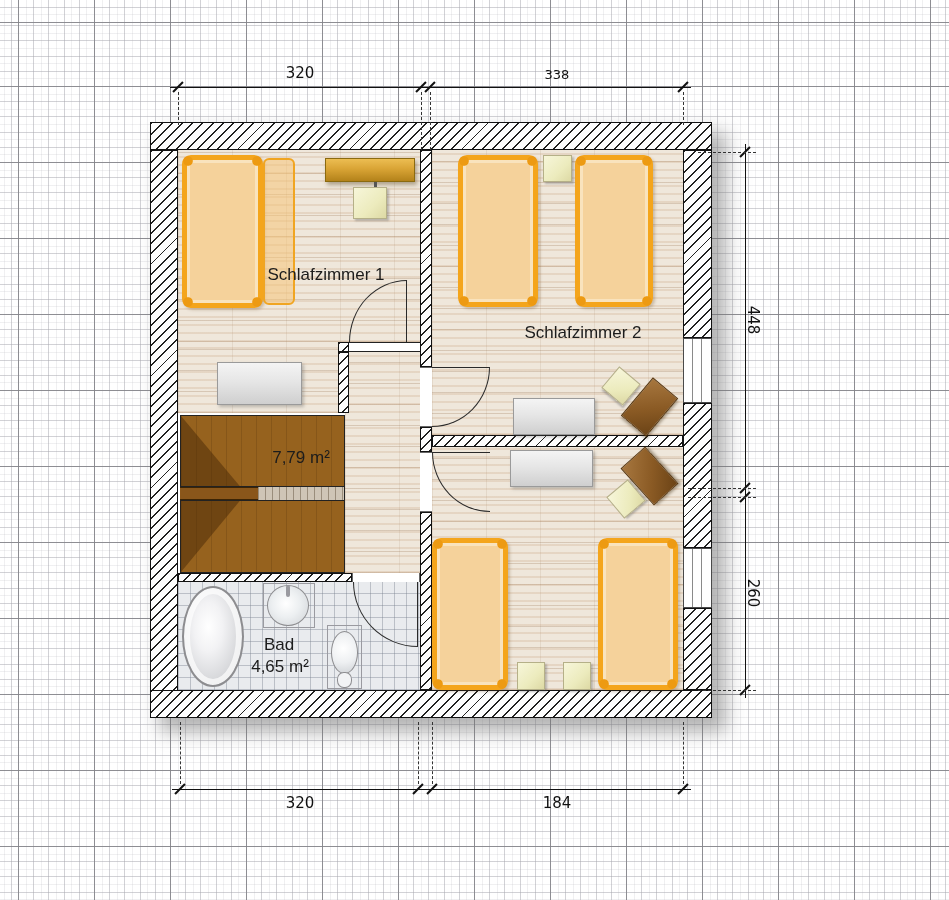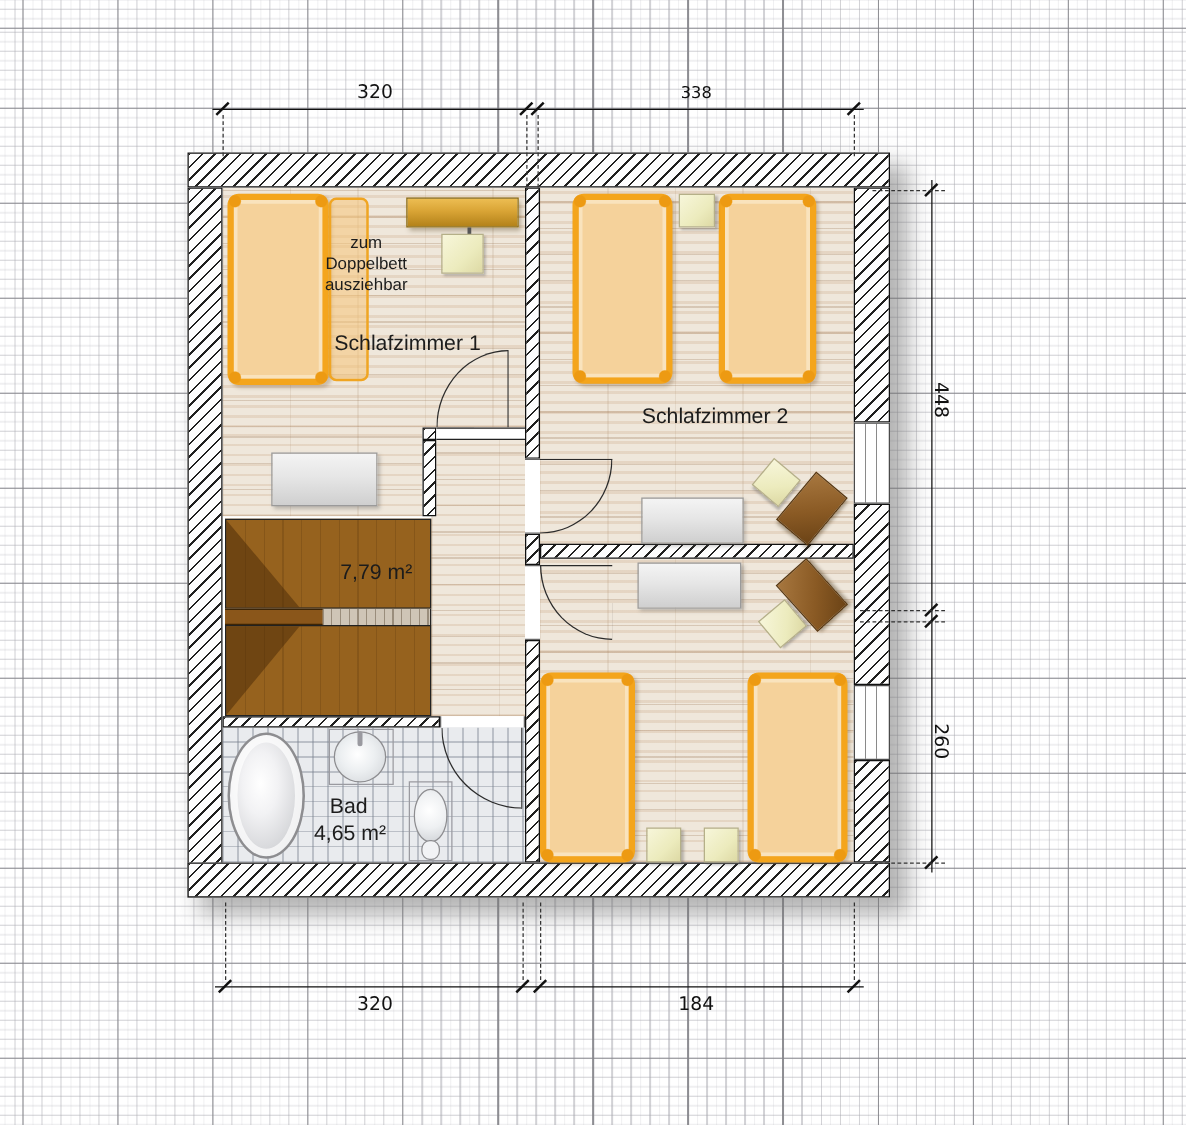--- a/index.html
+++ b/index.html
@@ -136,25 +136,22 @@
   <div class="abs bed" style="left:432px;top:538px;width:76px;height:152px;"></div>
   <div class="abs bed" style="left:598px;top:538px;width:80px;height:152px;"></div>
   <div class="abs cream" style="left:517px;top:662px;width:28px;height:28px;"></div>
   <div class="abs cream" style="left:563px;top:662px;width:28px;height:28px;"></div>
 
   <div class="abs arc" style="left:349px;top:280px;width:58px;height:62px;border-top-left-radius:100%;border-top-width:1.5px;border-left-width:1.5px;border-right-width:1.5px;"></div>
   <div class="abs arc" style="left:432px;top:367px;width:58px;height:60px;border-bottom-right-radius:100%;border-bottom-width:1.5px;border-right-width:1.5px;border-top-width:1.5px;"></div>
   <div class="abs arc" style="left:432px;top:452px;width:58px;height:60px;border-bottom-left-radius:100%;border-bottom-width:1.5px;border-left-width:1.5px;border-top-width:1.5px;"></div>
   <div class="abs arc" style="left:353px;top:582px;width:65px;height:65px;border-bottom-left-radius:100%;border-bottom-width:1.5px;border-left-width:1.5px;border-right-width:1.5px;"></div>
 
-  <div class="abs lbl" style="left:243px;top:186px;width:100px;font-size:13.5px;">zum
-Doppelbett
-ausziehbar</div>
   <div class="abs lbl" style="left:240px;top:252px;width:172px;font-size:17px;margin-top:12px;">Schlafzimmer 1</div>
-  <div class="abs lbl" style="left:486px;top:322px;width:172px;font-size:17px;">Schlafzimmer 2</div>
+  <div class="abs lbl" style="left:497px;top:322px;width:172px;font-size:17px;">Schlafzimmer 2</div>
 
   <div class="abs hline" style="left:170px;top:87px;width:521px;"></div>
   <div class="abs tick" style="left:171px;top:86px;"></div>
   <div class="abs tick" style="left:414px;top:86px;"></div>
   <div class="abs tick" style="left:423px;top:86px;"></div>
   <div class="abs tick" style="left:676px;top:86px;"></div>
   <div class="abs dashv" style="left:178px;top:92px;height:33px;"></div>
   <div class="abs dashv" style="left:421px;top:92px;height:58px;"></div>
   <div class="abs dashv" style="left:430px;top:92px;height:58px;"></div>
   <div class="abs dashv" style="left:683px;top:92px;height:33px;"></div>

